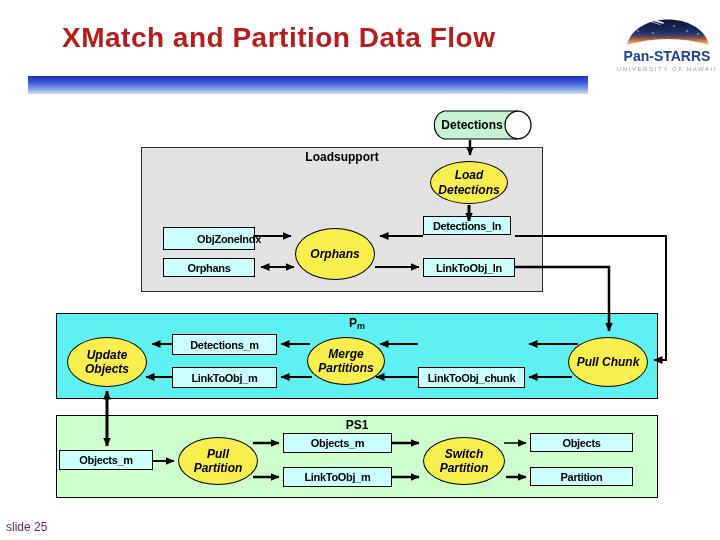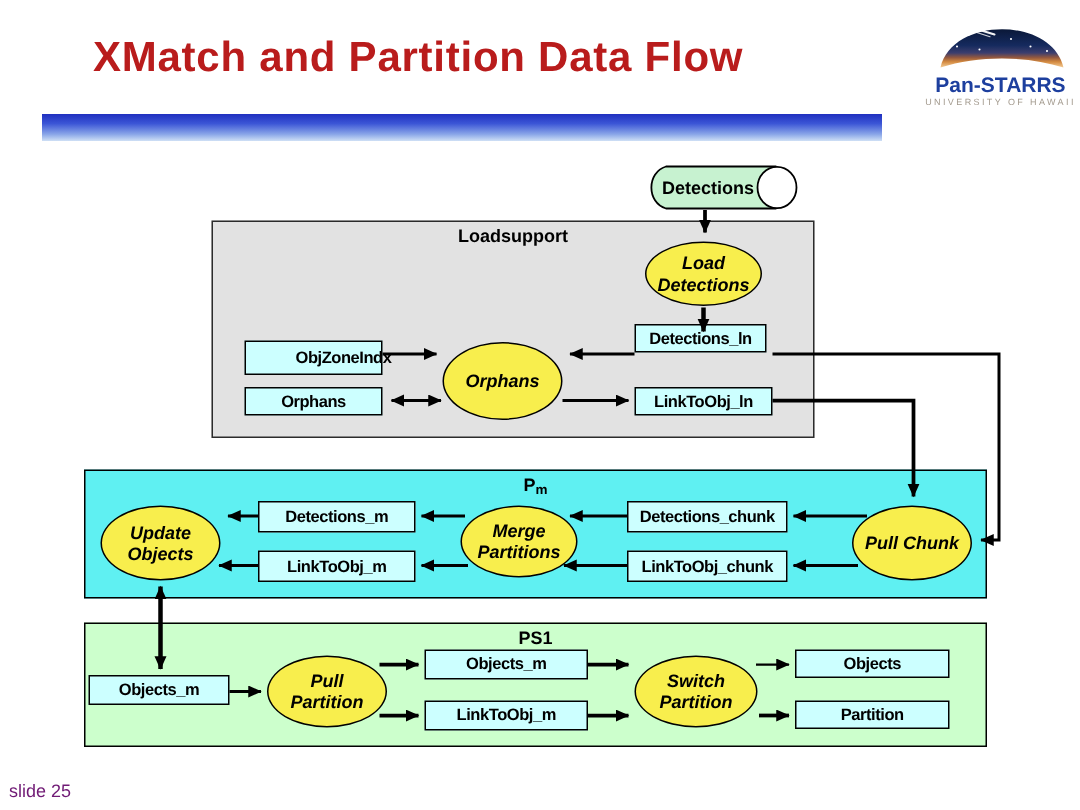--- a/index.html
+++ b/index.html
@@ -133,23 +133,20 @@
   </div>
   <div class="tbl node" style="left:172px;top:334px;width:105px;height:21px;">
     <span>Detections_m</span>
   </div>
   <div class="tbl node" style="left:172px;top:367px;width:105px;height:21px;">
     <span>LinkToObj_m</span>
   </div>
   <div class="proc node" style="left:307px;top:337px;width:78px;height:48px;">
     <span>Merge Partitions</span>
   </div>
-  <div class="tbl node" style="left:418px;top:334px;width:107px;height:21px;">
-    <span>Detections_chunk</span>
-  </div>
   <div class="tbl node" style="left:418px;top:367px;width:107px;height:21px;">
     <span>LinkToObj_chunk</span>
   </div>
   <div class="proc node" style="left:568px;top:337px;width:80px;height:50px;">
     <span>Pull Chunk</span>
   </div>
 
   <div class="band" style="left:56px;top:415px;width:602px;height:83px;background:var(--band_ps1,#ccffcc);">
     <div class="band-label">PS1</div>
   </div>

